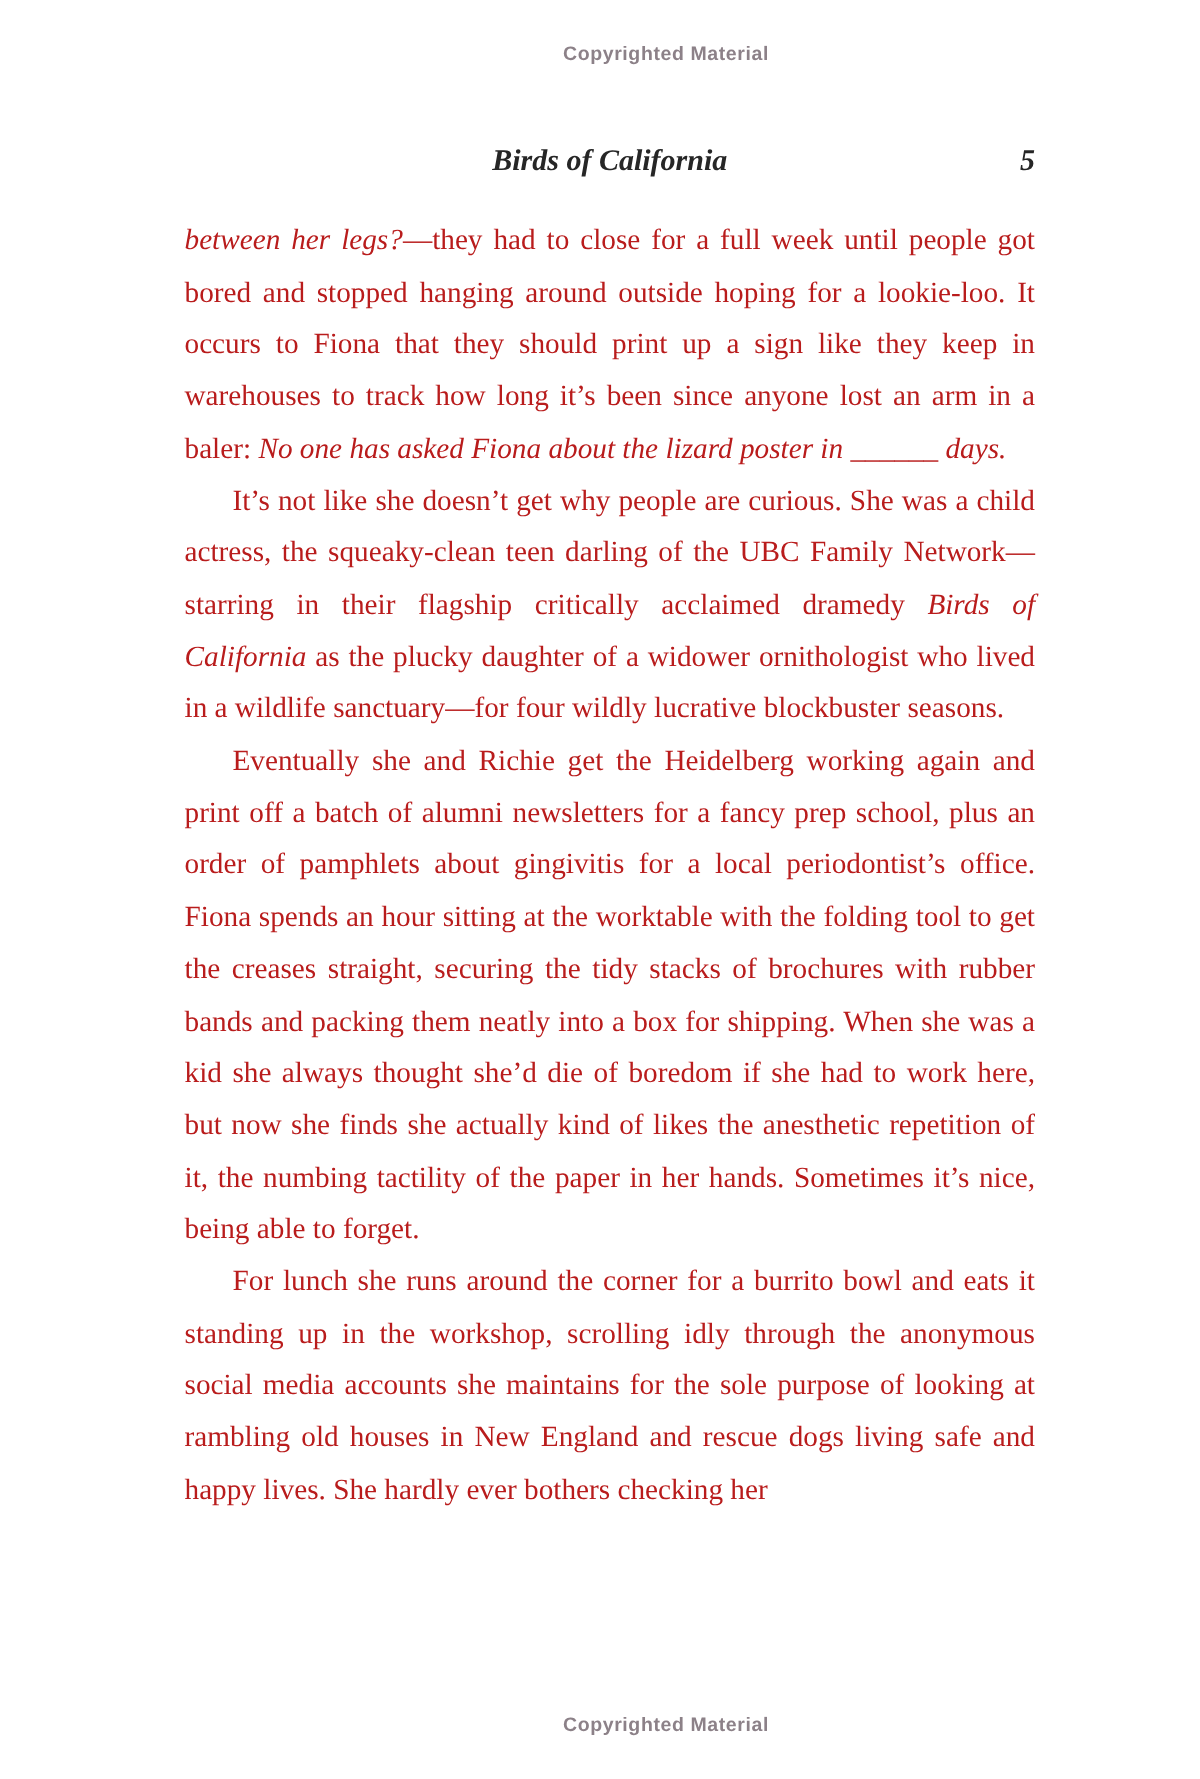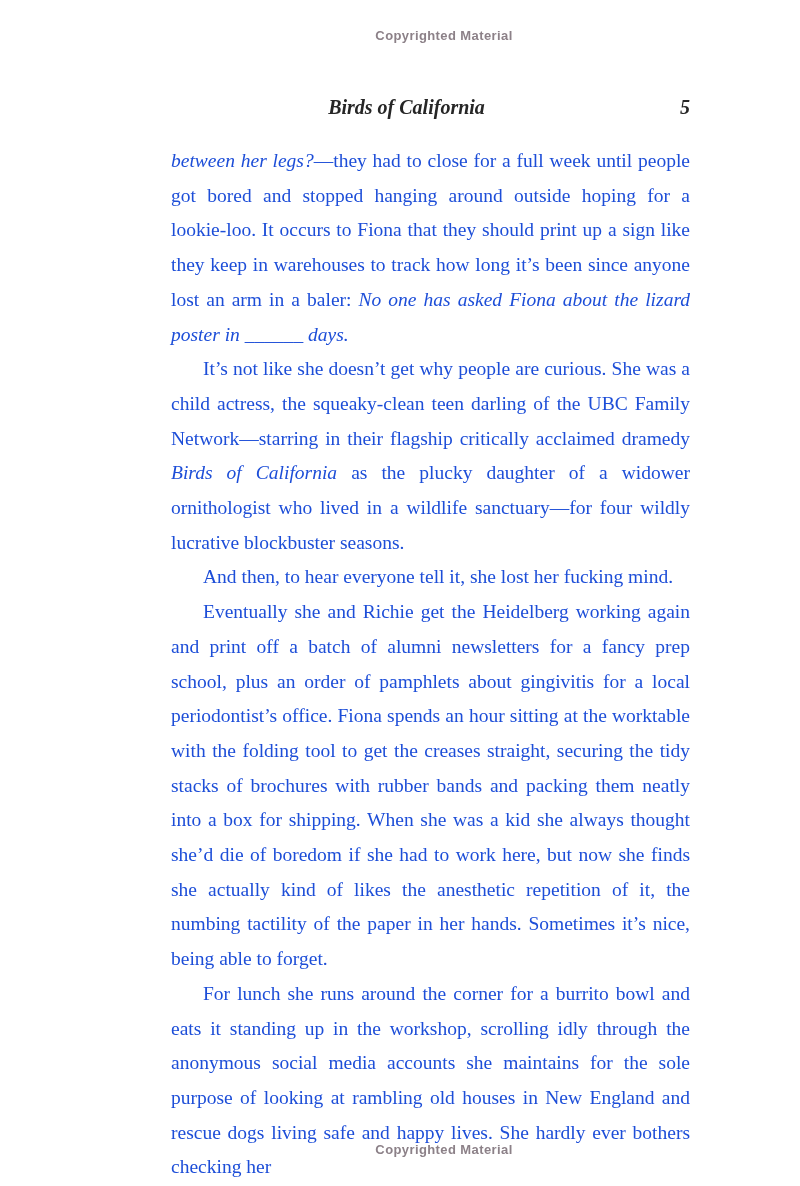--- a/index.html
+++ b/index.html
@@ -49,22 +49,21 @@
     font-style: italic;
   }
   .body-text {
     position: absolute;
     top: 144px;
     left: 123px;
     right: 110px;
     text-align: justify;
     font-size: 19.5px;
     line-height: 34.7px;
-    color: #1d4ed8;
-    margin-left: 48px;
+    color: #b91c1c;
   }
   .para {
     margin: 0;
     padding: 0;
     text-indent: 32px;
   }
   .para.no-indent { text-indent: 0; }
   .i { font-style: italic; }
 </style>
 </head>
@@ -78,21 +77,20 @@
     <span>Birds of California</span>
     <span class="page-number">5</span>
   </div>
 
   <div class="body-text">
 
     <p class="para no-indent"><span class="i">between her legs?</span><span>—they had to close for a full week until people got bored and stopped hanging around outside hoping for a lookie-loo. It occurs to Fiona that they should print up a sign like they keep in warehouses to track how long it’s been since anyone lost an arm in a baler: </span><span class="i">No one has asked Fiona about the lizard poster in ______ days.</span></p>
 
     <p class="para"><span>It’s not like she doesn’t get why people are curious. She was a child actress, the squeaky-clean teen darling of the UBC Family Network—starring in their flagship critically acclaimed dramedy </span><span class="i">Birds of California</span><span> as the plucky daughter of a widower ornithologist who lived in a wildlife sanctuary—for four wildly lucrative blockbuster seasons.</span></p>
 
-    <p class="para"><span>And then, to hear everyone tell it, she lost her fucking mind.</span></p>
 
     <p class="para"><span>Eventually she and Richie get the Heidelberg working again and print off a batch of alumni newsletters for a fancy prep school, plus an order of pamphlets about gingivitis for a local periodontist’s office. Fiona spends an hour sitting at the worktable with the folding tool to get the creases straight, securing the tidy stacks of brochures with rubber bands and packing them neatly into a box for shipping. When she was a kid she always thought she’d die of boredom if she had to work here, but now she finds she actually kind of likes the anesthetic repetition of it, the numbing tactility of the paper in her hands. Sometimes it’s nice, being able to forget.</span></p>
 
     <p class="para"><span>For lunch she runs around the corner for a burrito bowl and eats it standing up in the workshop, scrolling idly through the anonymous social media accounts she maintains for the sole purpose of looking at rambling old houses in New England and rescue dogs living safe and happy lives. She hardly ever bothers checking her</span></p>
 
   </div>
 
   <div class="copyright bottom">Copyrighted Material</div>
 
 </div>

